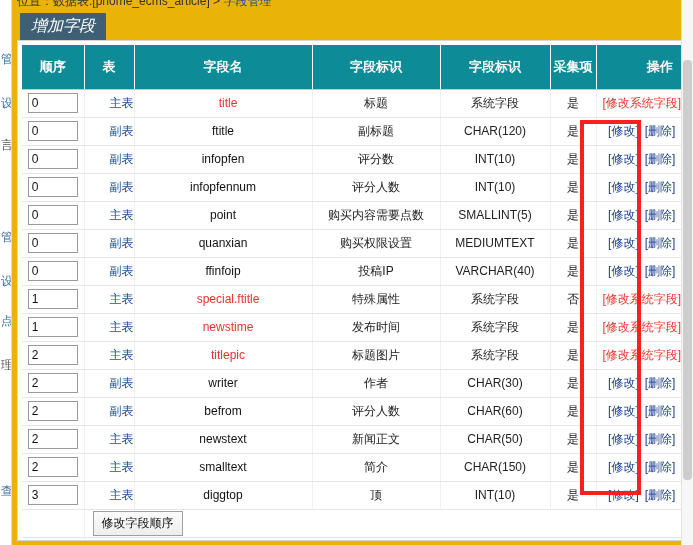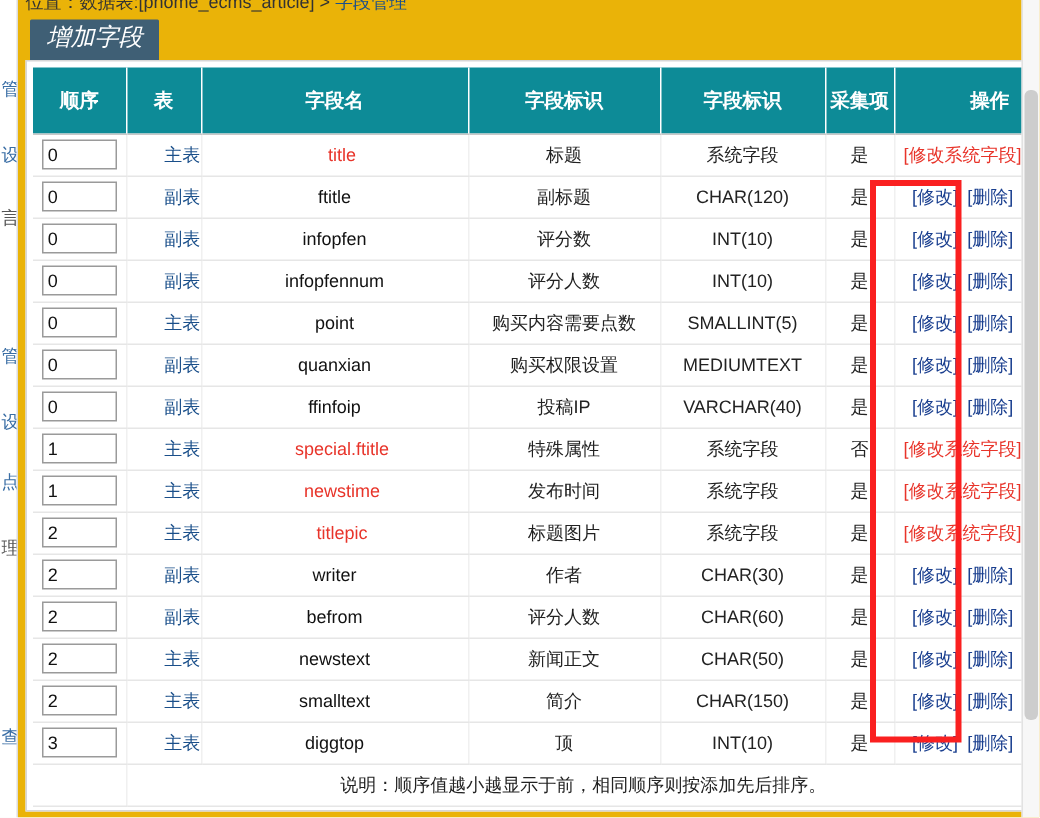--- a/index.html
+++ b/index.html
@@ -412,20 +412,26 @@
               <td>是</td>
               <td>
                 <div class="op-cell">
                   <a class="op-link">[修改]</a>
                   <a class="op-link">[删除]</a>
                 </div>
               </td>
             </tr>
           </tbody>
         <tfoot>
+          <tr class="footer-row">
+            <td></td>
+            <td colspan="6" style="text-align:left;padding-left:8px">
+              <button class="btn-reorder">修改字段顺序</button>
+            </td>
+          </tr>
           <tr>
             <td></td>
             <td colspan="6" class="footer-note">说明：顺序值越小越显示于前，相同顺序则按添加先后排序。</td>
           </tr>
         </tfoot>
       </table>
     </div>
   </div>
 
   <div class="annot-box"></div>

